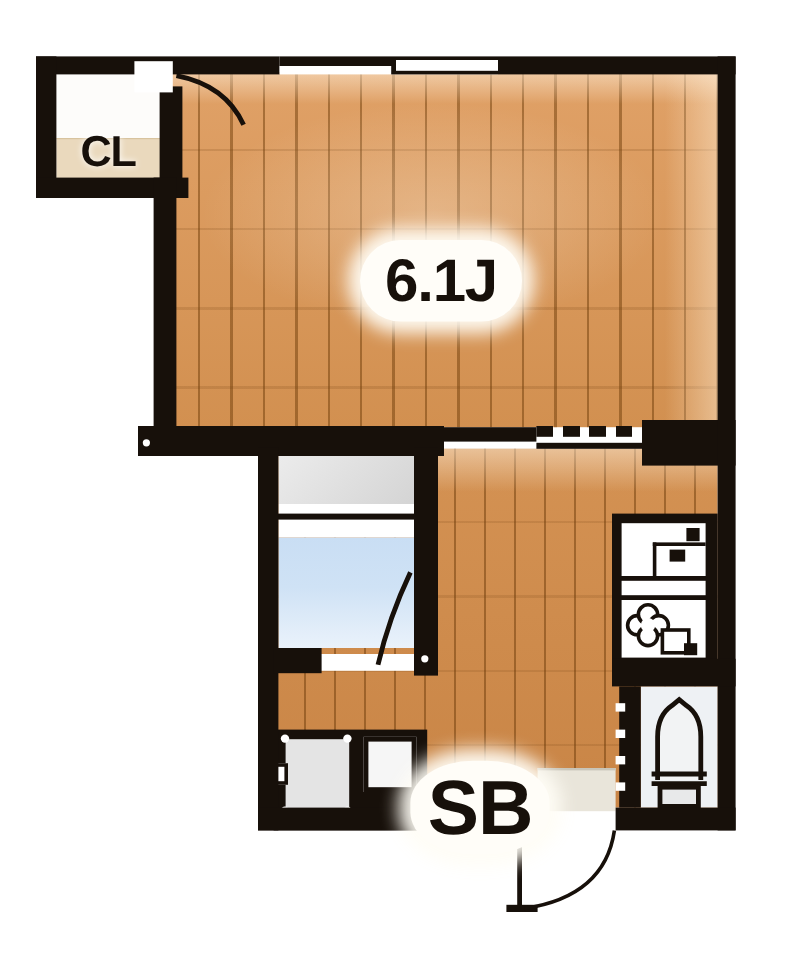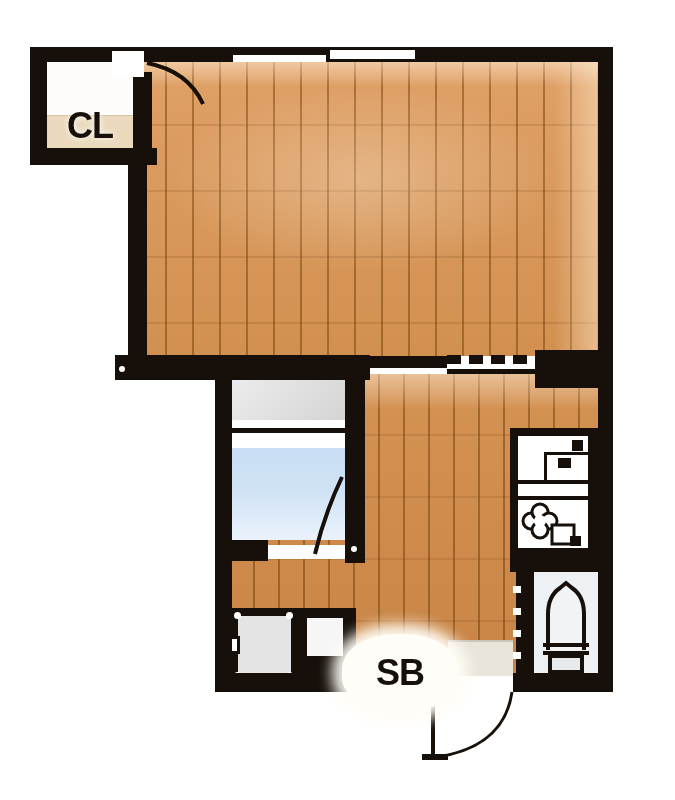--- a/index.html
+++ b/index.html
@@ -131,15 +131,16 @@
 
   <svg style="left:0;top:0;" width="675" height="800" viewBox="0 0 675 800">
     <path d="M147 63 Q188 71 203 104" fill="none" stroke="#17100a" stroke-width="4"></path>
     <path d="M342 477 Q324 515 315 554" fill="none" stroke="#17100a" stroke-width="4"></path>
     <line x1="433" y1="691" x2="433" y2="757" stroke="#17100a" stroke-width="4"></line>
     <line x1="422" y1="757" x2="448" y2="757" stroke="#17100a" stroke-width="6"></line>
     <path d="M512 692 Q504 747 437 757" fill="none" stroke="#17100a" stroke-width="3"></path>
   </svg>
 
   <div class="label" style="left:50px;top:76px;width:80px;height:44px;font-size:36px;text-shadow:0 0 6px #fff;">CL</div>
-  <div class="label blob" style="left:342px;top:606px;width:116px;height:78px;font-size:36px;border-radius:45%;">SB</div>
+  <div class="label blob" style="left:300px;top:172px;width:135px;height:68px;font-size:50px;">6.1J</div>
+  <div class="label blob" style="left:342px;top:606px;width:116px;height:78px;font-size:64px;border-radius:45%;">SB</div>
 
 </div>
 
 </body></html>

